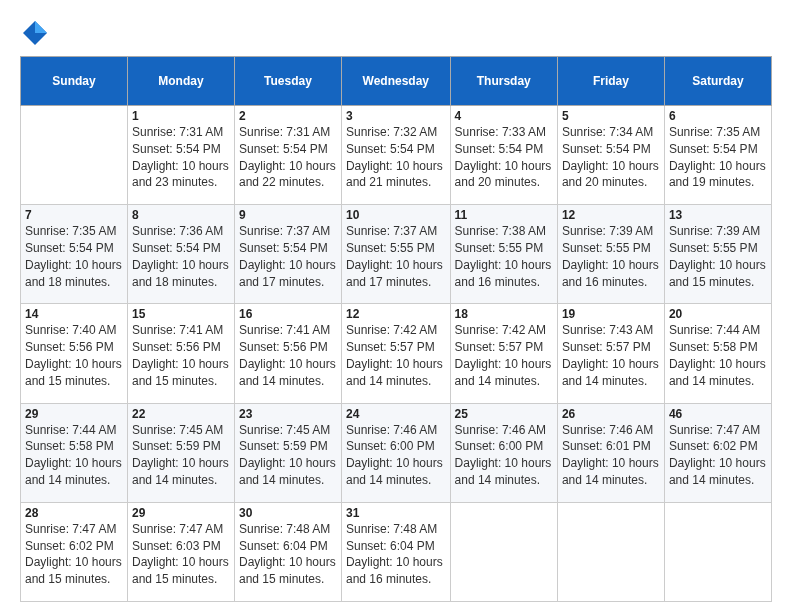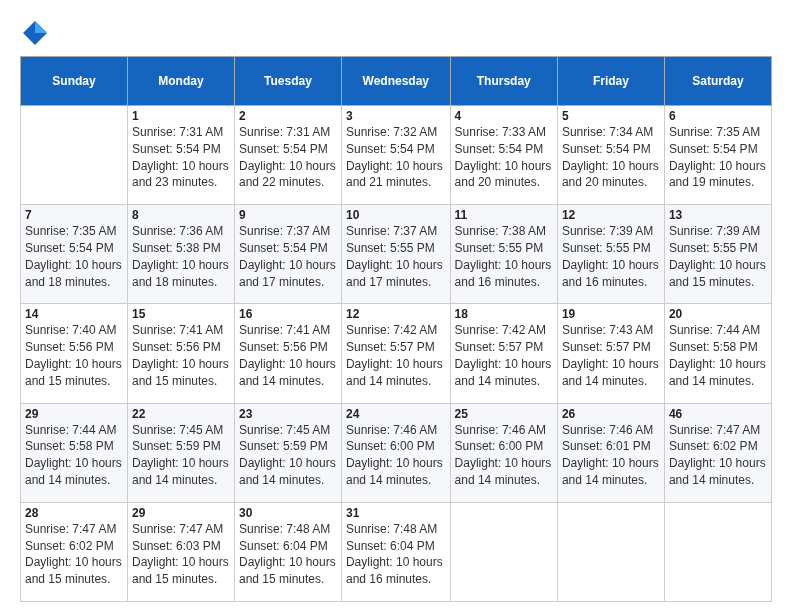--- a/index.html
+++ b/index.html
@@ -177,21 +177,21 @@
           <td>
             <span class="day-num">7</span>
             <div class="cell-info" style="white-space: pre-line;">Sunrise: 7:35 AM
 Sunset: 5:54 PM
 Daylight: 10 hours
 and 18 minutes.</div>
           </td>
           <td>
             <span class="day-num">8</span>
             <div class="cell-info" style="white-space: pre-line;">Sunrise: 7:36 AM
-Sunset: 5:38 PM
+Sunset: 5:54 PM
 Daylight: 10 hours
 and 18 minutes.</div>
           </td>
           <td>
             <span class="day-num">9</span>
             <div class="cell-info" style="white-space: pre-line;">Sunrise: 7:37 AM
 Sunset: 5:54 PM
 Daylight: 10 hours
 and 17 minutes.</div>
           </td>

